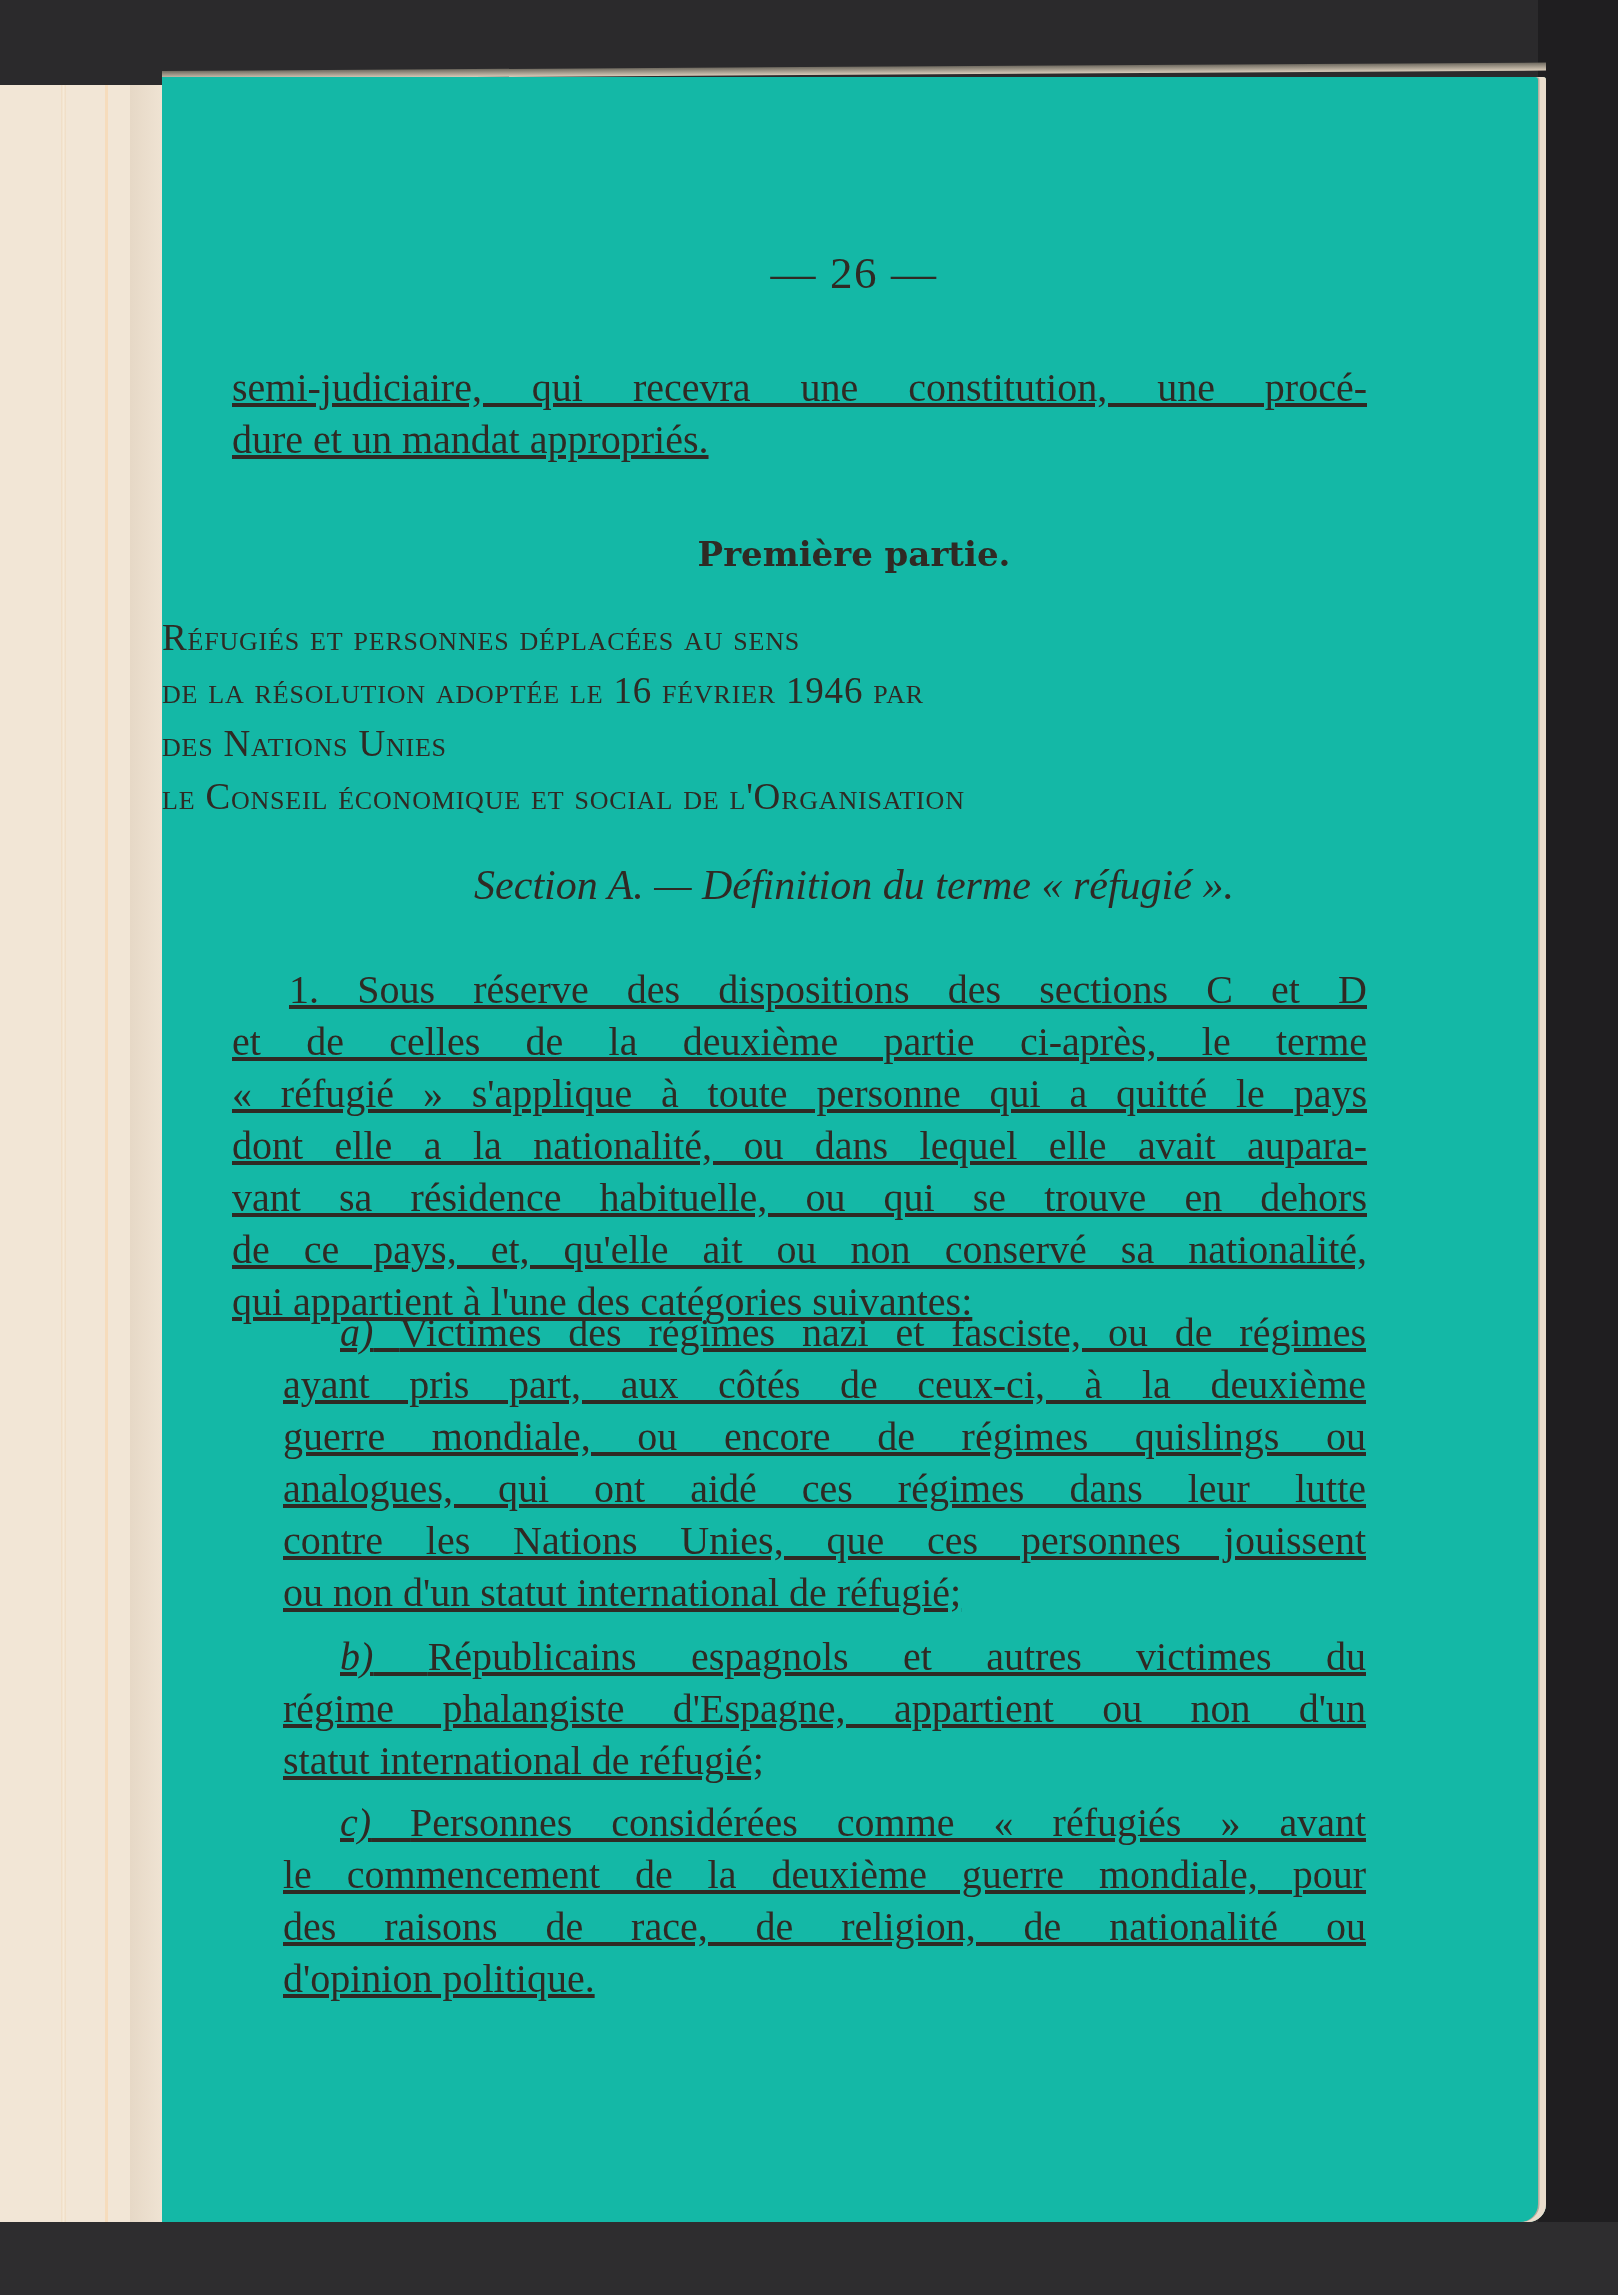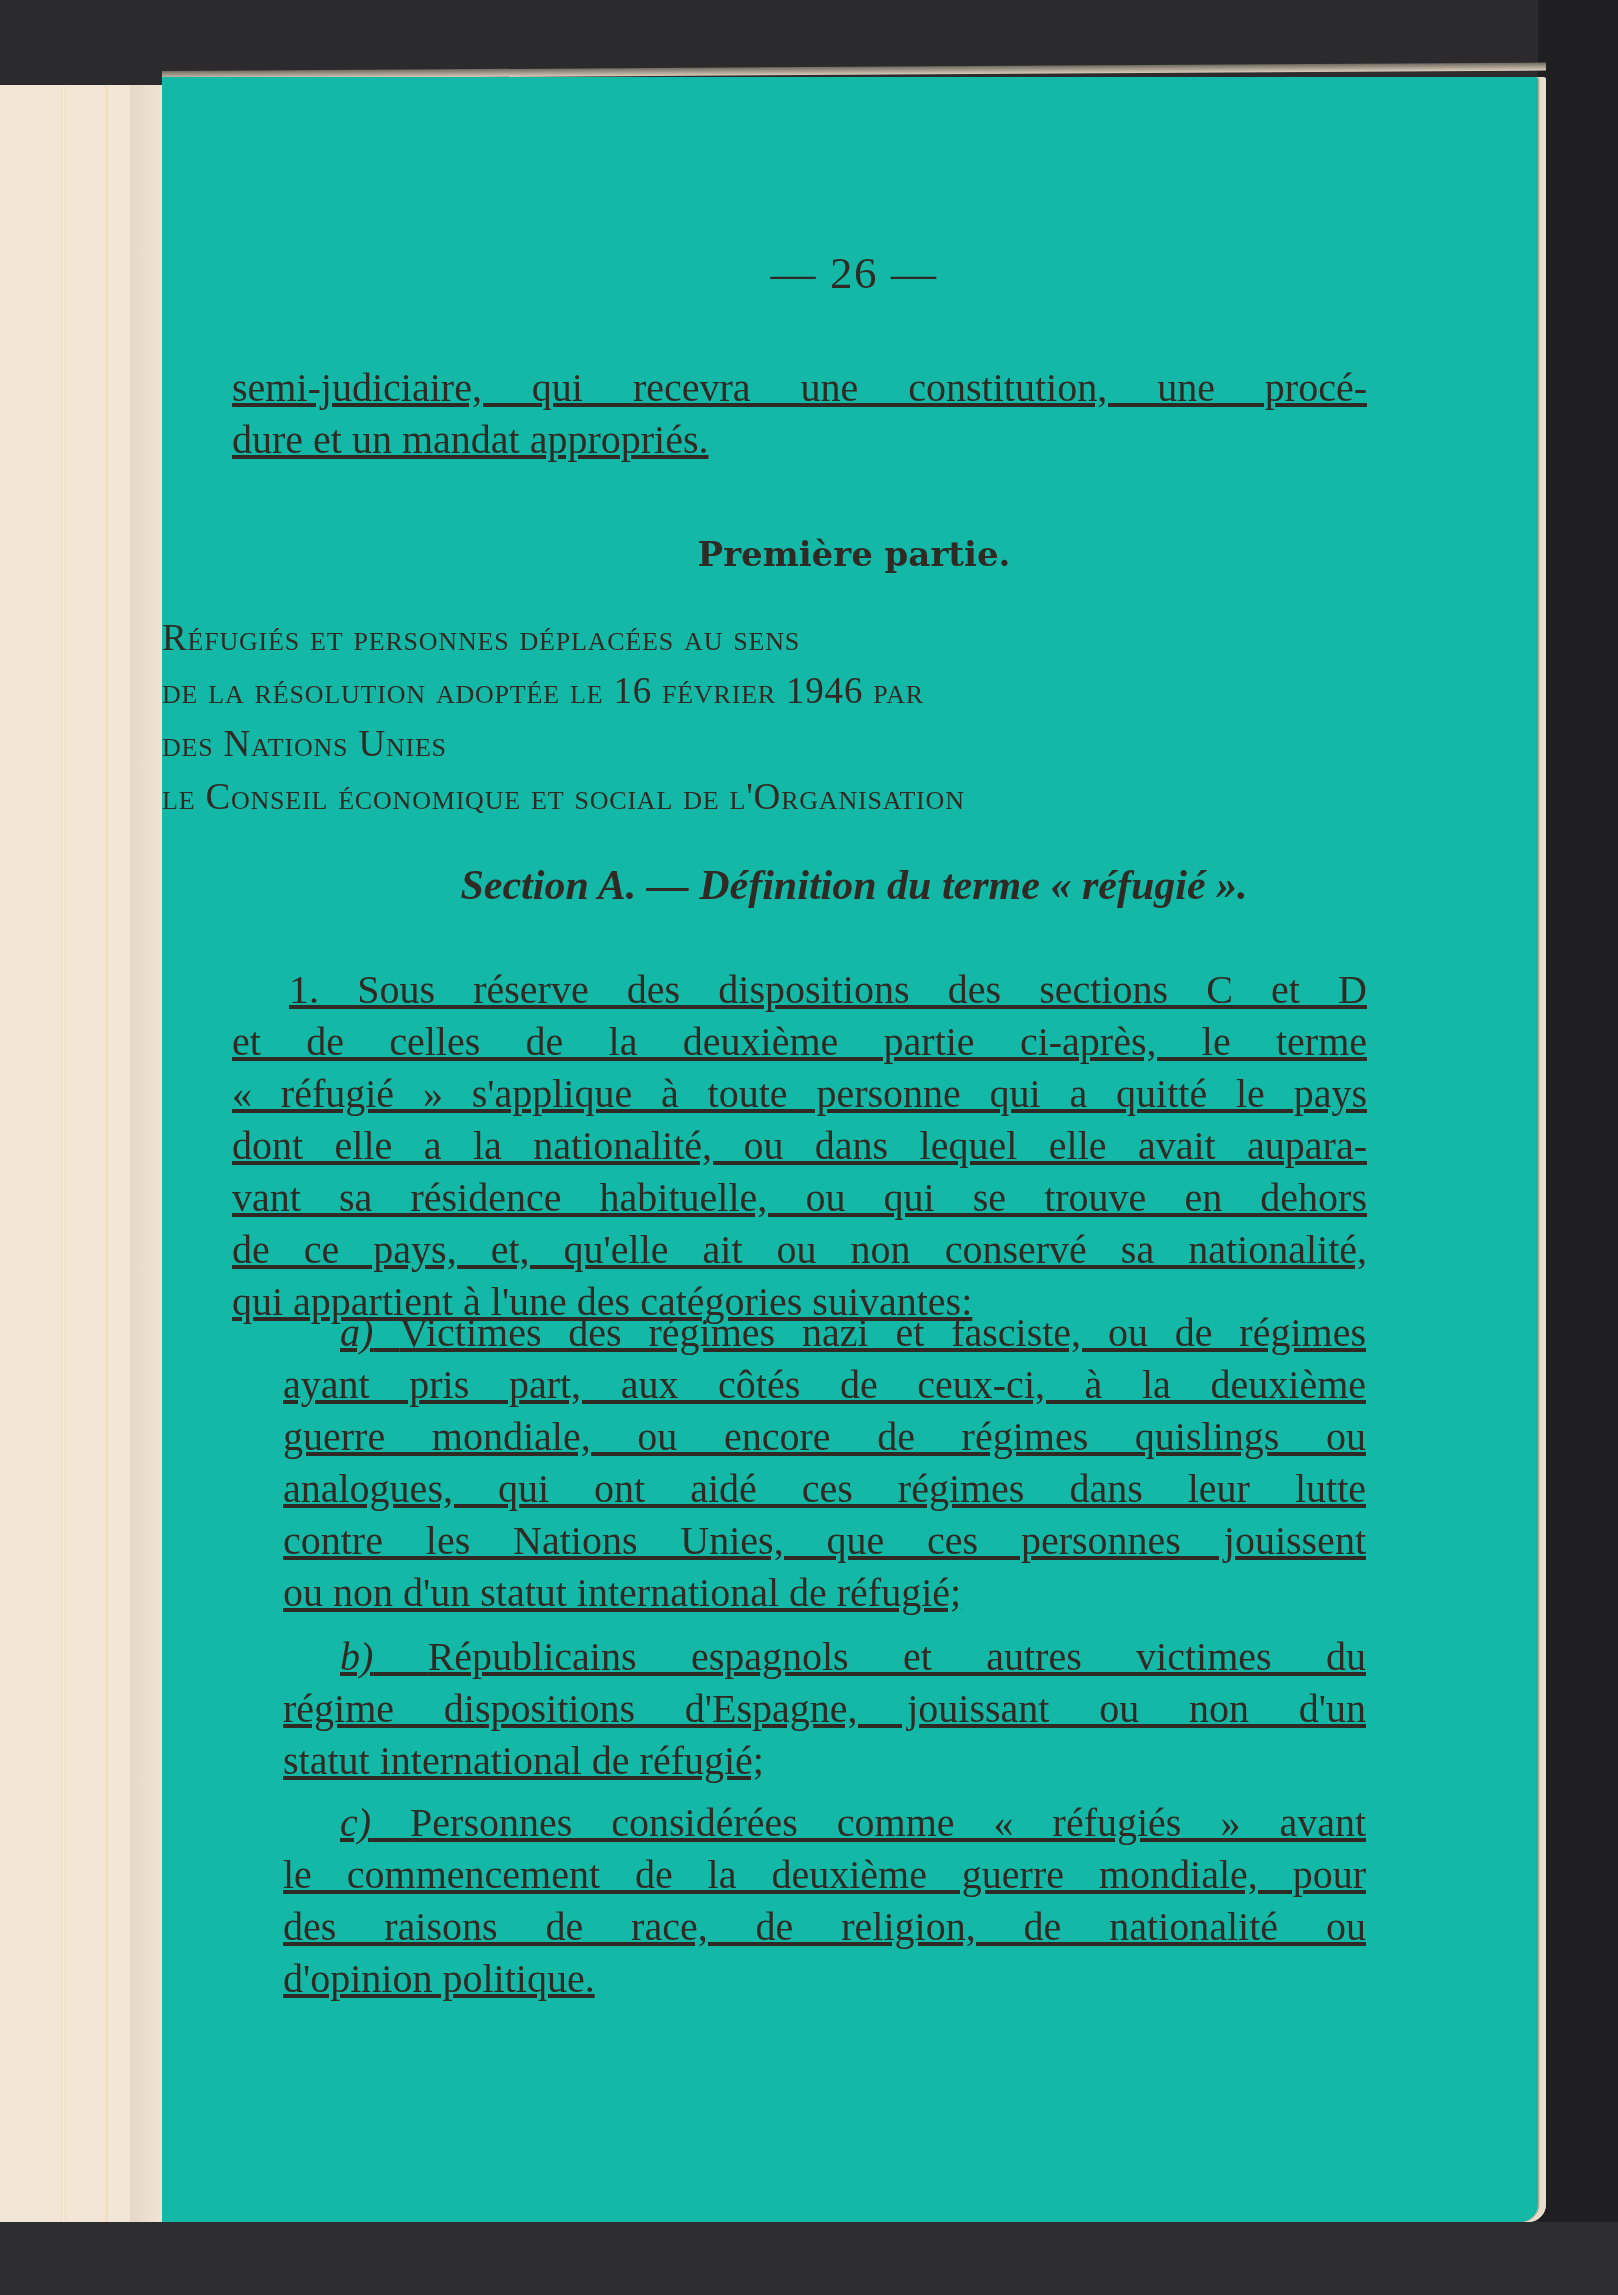--- a/index.html
+++ b/index.html
@@ -104,21 +104,20 @@
       font-variant: small-caps;
       letter-spacing: 0.8px;
     }
     .section-title {
       position: absolute;
       left: 0; top: 784px; width: 100%;
       text-align: center;
       font-size: 42px;
       font-style: italic;
       padding-left: 0;
-      font-weight: bold;
     }
     .indent { padding-left: 57px; }
     .item-label { font-style: italic; }
   </style>
 </head>
 <body>
 
 <div class="backdrop-right"></div>
 <div class="backdrop-bottom"></div>
 
@@ -165,21 +164,21 @@
       <span class="line indent"><span class="item-label">a)</span> <span>Victimes des régimes nazi et fasciste, ou de régimes</span></span>
       <span class="line">ayant pris part, aux côtés de ceux-ci, à la deuxième</span>
       <span class="line">guerre mondiale, ou encore de régimes quislings ou</span>
       <span class="line">analogues, qui ont aidé ces régimes dans leur lutte</span>
       <span class="line">contre les Nations Unies, que ces personnes jouissent</span>
       <span class="line last">ou non d'un statut international de réfugié;</span>
     </div>
 
     <div class="block" style="top:1554px; left:121px; width:1083px;">
       <span class="line indent"><span class="item-label">b)</span> <span>Républicains espagnols et autres victimes du</span></span>
-      <span class="line">régime dispositions d'Espagne, jouissant ou non d'un</span>
+      <span class="line">régime phalangiste d'Espagne, appartient ou non d'un</span>
       <span class="line last">statut international de réfugié;</span>
     </div>
 
     <div class="block" style="top:1720px; left:121px; width:1083px;">
       <span class="line indent"><span class="item-label">c)</span> <span>Personnes considérées comme « réfugiés » avant</span></span>
       <span class="line">le commencement de la deuxième guerre mondiale, pour</span>
       <span class="line">des raisons de race, de religion, de nationalité ou</span>
       <span class="line last">d'opinion politique.</span>
     </div>
 

